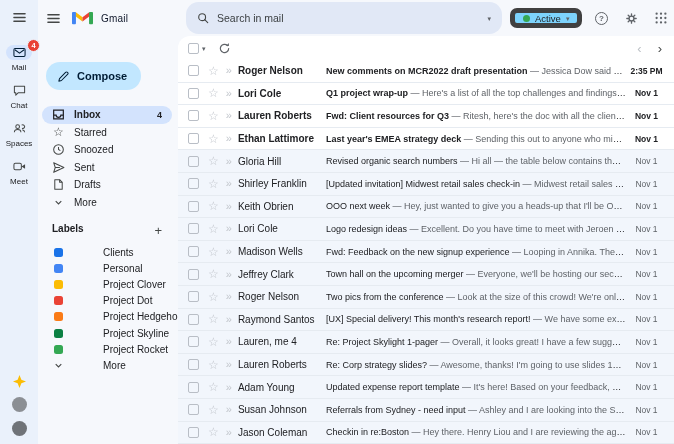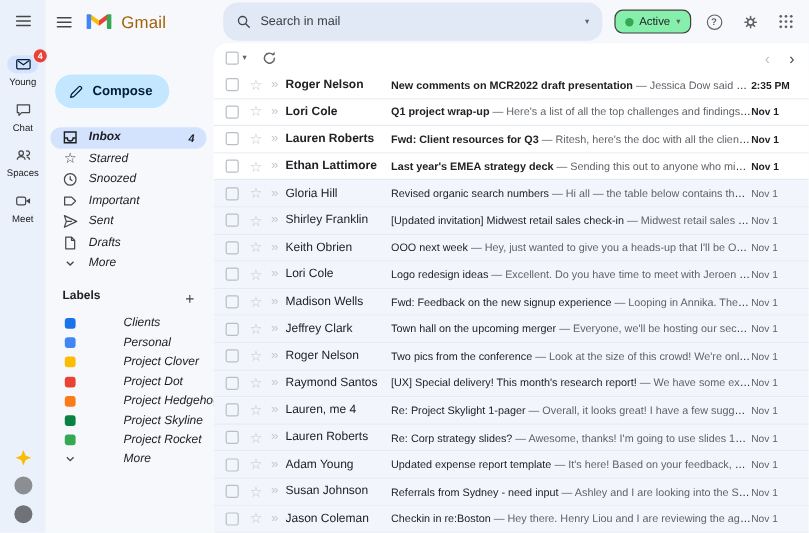--- a/index.html
+++ b/index.html
@@ -16,41 +16,41 @@
   .badge { position:absolute; top:-6px; right:-8px; min-width:13px; height:13px; border-radius:7px; background:#e94235; color:#fff; font-size:7.5px; font-weight:bold; display:flex; align-items:center; justify-content:center; padding:0 2px; border:1.5px solid #eaf1fb; }
   .rail-label { font-size:8px; color:#202124; }
   .rail-bottom { margin-top:auto; display:flex; flex-direction:column; align-items:center; gap:9px; }
   .avatar { width:15px; height:15px; border-radius:50%; cursor:pointer; }
   .avatar.a1 { background:#8b8f94; }
   .avatar.a2 { background:#6f7378; }
 
   
   .sidebar { width:140px; flex:none; background:#f6f8fc; display:flex; flex-direction:column; }
   .sb-header { height:36px; flex:none; display:flex; align-items:center; gap:8px; padding-left:4px; }
-  .logo-text { font-size:14px; color:#a16207; letter-spacing:.2px; }
+  .logo-text { font-size:10px; color:#0f172a; letter-spacing:.2px; }
   .compose-btn { margin:26px 0 0 8px; height:28px; width:fit-content; padding:0 14px 0 11px; border-radius:14px; background:#c2e7ff; display:flex; align-items:center; gap:7px; font-size:11px; font-weight:bold; color:#001d35; cursor:pointer; }
   .folder-list { margin-top:16px; }
-  .side-item { height:17.5px; display:flex; align-items:center; gap:9px; padding-left:10px; margin:0 6px 0 4px; border-radius:9px; font-size:10px; color:#202124; cursor:pointer; white-space:nowrap;font-style:italic; }
+  .side-item { height:17.5px; display:flex; align-items:center; gap:9px; padding-left:10px; margin:0 6px 0 4px; border-radius:9px; font-size:10px; color:#202124; cursor:pointer; white-space:nowrap; }
   .side-item.active { background:#d3e3fd; font-weight:bold; }
   .side-item .count { margin-left:auto; padding-right:10px; font-size:9px; font-weight:bold; }
   .side-icon { width:13px; height:13px; flex:none; }
   .star-glyph { font-size:12px; color:#444746; width:13px; text-align:center; line-height:13px; }
   .labels-head { display:flex; align-items:flex-start; height:18px; margin:12px 6px 3px 4px; padding-left:10px; font-size:10px; font-weight:bold; color:#202124; }
   .labels-head .plus { margin-left:auto; padding-right:10px; font-size:13px; font-weight:normal; color:#444746; cursor:pointer; }
   .label-item { height:16.2px;gap:38px; }
   .label-dot { width:9px; height:9px; border-radius:2.5px; flex:none; margin:0 2px; }
 
   
   .main { flex:1; min-width:0; display:flex; flex-direction:column; background:#f6f8fc; }
   .topbar { height:36px; flex:none; display:flex; align-items:center; gap:8px; padding:0 8px; }
   .search { flex:0 0 316px; height:25px; background:#e1e8f6; border-radius:12.5px; display:flex; align-items:center; gap:8px; padding:16px 11px; }
   .search input { flex:1; border:none; background:transparent; outline:none; font-size:10.5px; color:#202124; min-width:0; }
   .search input::placeholder { color:#3c4043; opacity:1; }
   .caret { font-size:7px; color:#5f6368; line-height:1; }
-  .status-chip { margin-left:auto; height:20px; background:#86efac; border:1px solid #404040; border-radius:7px; display:flex; align-items:center; gap:5px; padding:0 8px; font-size:9.5px; cursor:pointer; }
+  .status-chip { margin-left:auto; height:20px; background:#7dd3fc; border:5px solid #404040; border-radius:7px; display:flex; align-items:center; gap:5px; padding:0 8px; font-size:9.5px; cursor:pointer; }
   .status-dot { width:7px; height:7px; border-radius:50%; }
   .tb-icon { width:22px; height:22px; display:flex; align-items:center; justify-content:center; cursor:pointer; flex:none; }
   .help-circle { width:13px; height:13px; border:1.2px solid #5f6368; border-radius:50%; font-size:8px; font-weight:bold; color:#5f6368; display:flex; align-items:center; justify-content:center; }
 
   
   .card { flex:1; min-height:0; background:#fff; border-top-left-radius:12px; display:flex; flex-direction:column; }
   .list-toolbar { height:24px; flex:none; display:flex; align-items:center; padding-left:10px; }
   .cb { width:11px; height:11px; border:1px solid #b9bec6; border-radius:2px; background:transparent; flex:none; cursor:pointer; }
   .list-toolbar .cb { margin-right:3px; }
   .list-toolbar .caret { margin-right:12px; cursor:pointer; }
@@ -59,21 +59,21 @@
   .pager .next { color:#444746; cursor:pointer; }
   .rows { flex:1; min-height:0; overflow:hidden; }
   .row { display:flex; align-items:center; height:22.6px; padding-left:10px; background:#f2f6fc; border-bottom:1px solid #e6ebf1; font-size:9px; cursor:pointer; }
   .row.unread { background:#fff; }
   .row .cb { margin-right:9px; }
   .row .star { color:#c3c7cd; font-size:12px; line-height:1; margin-right:7px; flex:none; }
   .row .imp { color:#c3c7cd; font-size:11px; line-height:1; letter-spacing:-1px; margin-right:7px; flex:none; }
   .sender { flex:0 0 88px; font-size:10px; white-space:nowrap; overflow:hidden; }
   .subj-wrap { flex:1; min-width:0; white-space:nowrap; overflow:hidden; text-overflow:ellipsis; }
   .sep,.snippet { color:#5f6368; }
-  .date { flex:none; width:48px; text-align:left; padding-right:7px; font-size:8.5px; color:#5f6368; white-space:nowrap; }
+  .date { flex:none; width:48px; text-align:center; padding-right:7px; font-size:8.5px; color:#5f6368; white-space:nowrap; }
   .row.unread .sender,.row.unread .subject,.row.unread .date { font-weight:bold; color:#202124; }
 </style>
 </head>
 <body>
 
 <div class="app">
 
   <div class="rail">
     <div class="rail-burger">
       <svg width="15" height="15" viewBox="0 0 16 16">
@@ -81,21 +81,21 @@
         </svg>
     </div>
     <div class="rail-item active">
       <span class="rail-pill">
         <svg class="side-icon" width="13" height="13" viewBox="0 0 14 14">
             <rect x="1" y="2.8" width="12" height="8.4" rx="1.2" fill="none" stroke="#001d35" stroke-width="1.1"></rect>
             <path d="M2 4l5 3.6L12 4" fill="none" stroke="#001d35" stroke-width="1.1"></path>
           </svg>
         <span class="badge">4</span>
       </span>
-      <span class="rail-label">Young</span>
+      <span class="rail-label">Mail</span>
     </div>
     <div class="rail-item">
       <span class="rail-pill">
         <svg class="side-icon" width="13" height="13" viewBox="0 0 14 14">
             <path d="M1.5 2.5h11v7h-7L3 12V9.5H1.5z" fill="none" stroke="#444746" stroke-width="1.1" stroke-linejoin="round"></path>
           </svg>
       </span>
       <span class="rail-label">Chat</span>
     </div>
     <div class="rail-item">
@@ -161,26 +161,20 @@
       <div class="side-item">
         <span class="star-glyph">☆</span>
         <span>Starred</span>
       </div>
       <div class="side-item">
         <svg class="side-icon" viewBox="0 0 14 14" fill="none" stroke="#444746" stroke-width="1.1">
             <circle cx="7" cy="7" r="5.2"></circle>
             <path d="M7 4.2V7l2 1.2"></path>
           </svg>
         <span>Snoozed</span>
-      </div>
-      <div class="side-item">
-        <svg class="side-icon" viewBox="0 0 14 14" fill="none" stroke="#444746" stroke-width="1.1" stroke-linejoin="round">
-            <path d="M2 3.5h6.3L11.8 7l-3.5 3.5H2z"></path>
-          </svg>
-        <span>Important</span>
       </div>
       <div class="side-item">
         <svg class="side-icon" viewBox="0 0 14 14" fill="none" stroke="#444746" stroke-width="1.1" stroke-linejoin="round">
             <path d="M1.8 12.2L12.8 7 1.8 1.8l1.7 5.2zM3.5 7h5"></path>
           </svg>
         <span>Sent</span>
       </div>
       <div class="side-item">
         <svg class="side-icon" viewBox="0 0 14 14" fill="none" stroke="#444746" stroke-width="1.1" stroke-linejoin="round">
             <path d="M3 1.8h5.2L11 4.6v7.6H3z"></path>

